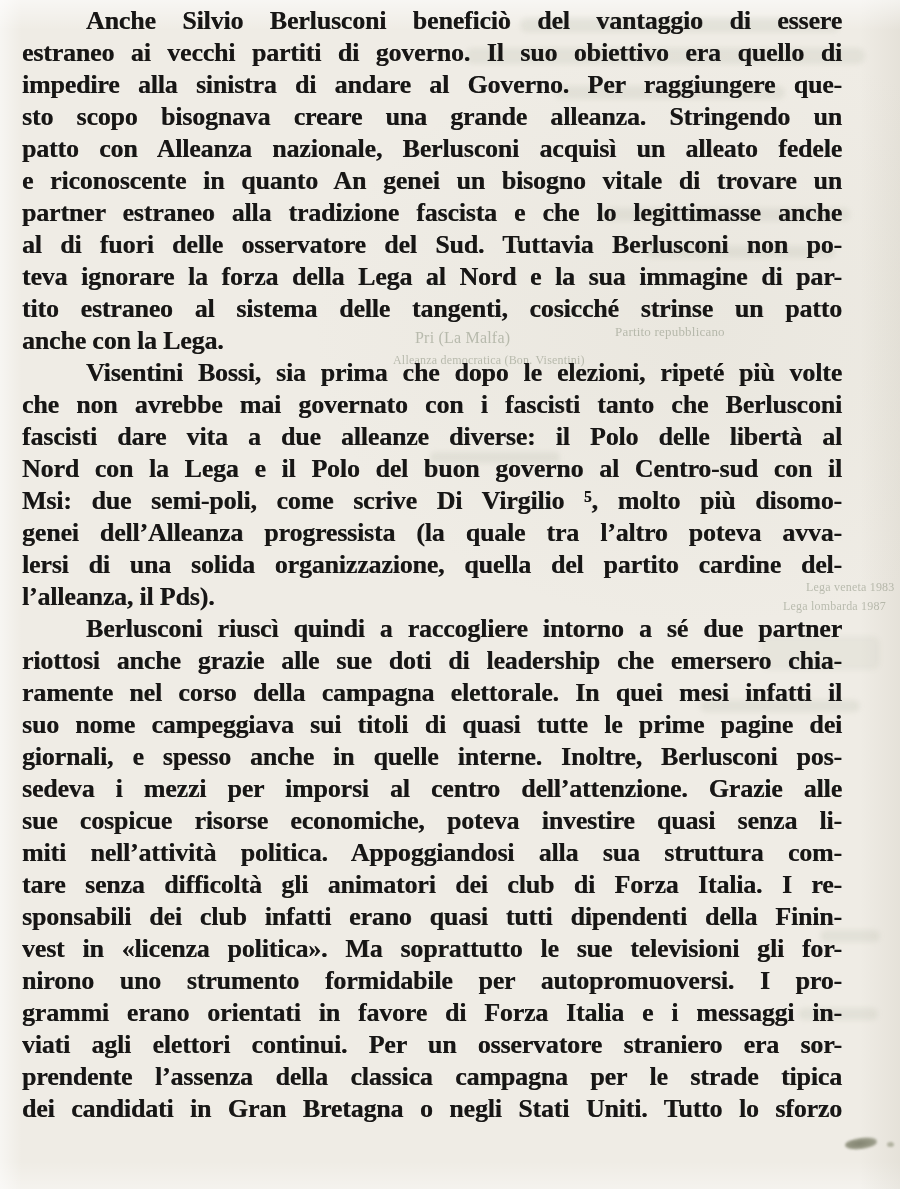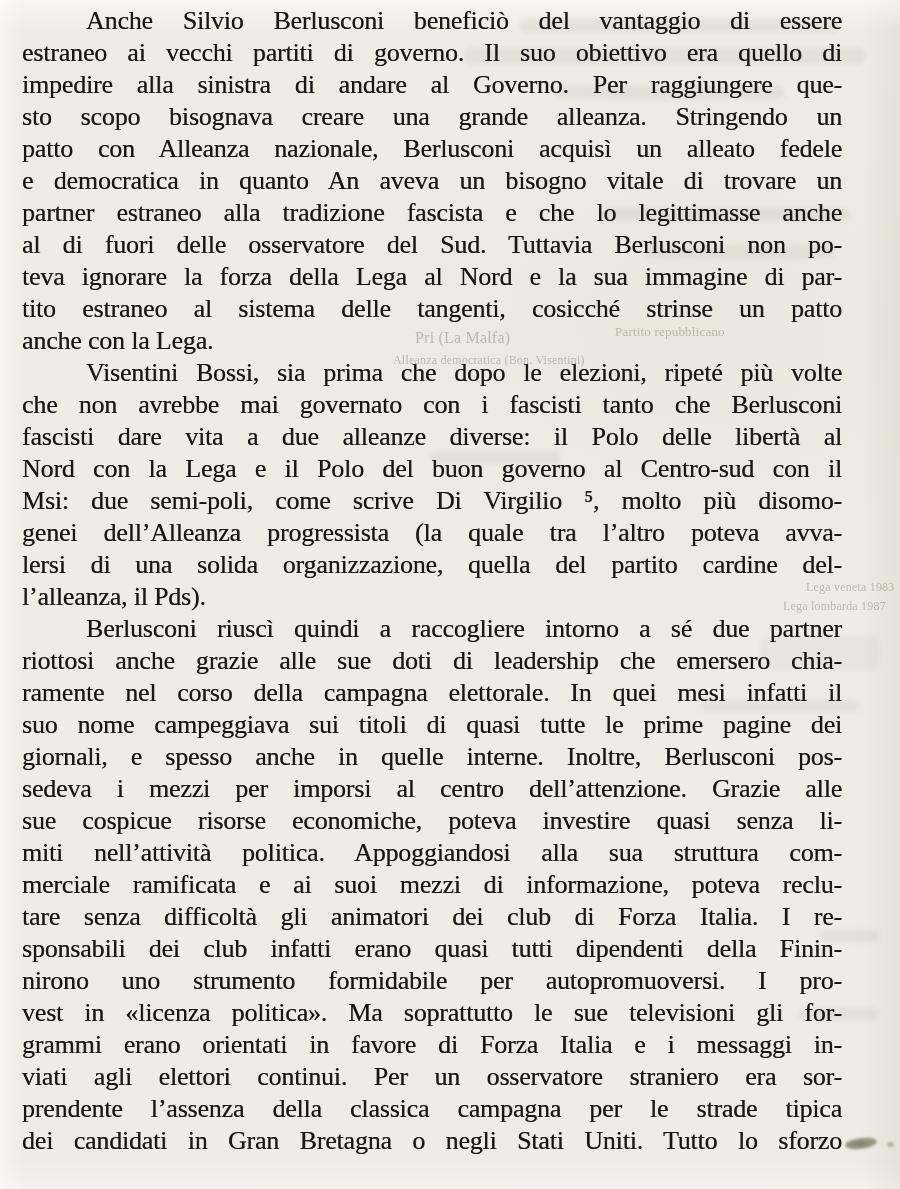--- a/index.html
+++ b/index.html
@@ -31,21 +31,21 @@
     position: absolute;
     left: 22px;
     top: 5px;
     width: 820px;
     font-size: 26px;
     line-height: 32px;
     letter-spacing: -0.2px;
     color: #171615;
     text-shadow: 0.3px 0 0 rgba(10,10,10,0.6);
   }
-  .para { margin: 0; }
+  .para { margin: 0; font-weight: bold; }
   .line {
     text-align: justify;
     text-align-last: justify;
     white-space: normal;
     height: 32px;
     overflow: visible;
   }
   .line.indent { text-indent: 64px; }
   .line.endline { text-align-last: left; }
 
@@ -119,21 +119,21 @@
       <span class="bfrag" style="left: 783px; top: 599px; font-size: 12px;">Lega lombarda 1987</span>
     </div>
 
   <div class="text-block">
     <div class="para">
         <div class="line indent">Anche Silvio Berlusconi beneficiò del vantaggio di essere</div>
         <div class="line">estraneo ai vecchi partiti di governo. Il suo obiettivo era quello di</div>
         <div class="line">impedire alla sinistra di andare al Governo. Per raggiungere que-</div>
         <div class="line">sto scopo bisognava creare una grande alleanza. Stringendo un</div>
         <div class="line">patto con Alleanza nazionale, Berlusconi acquisì un alleato fedele</div>
-        <div class="line">e democratica in quanto An aveva un bisogno vitale di trovare un</div>
+        <div class="line">e riconoscente in quanto An genei un bisogno vitale di trovare un</div>
         <div class="line">partner estraneo alla tradizione fascista e che lo legittimasse anche</div>
         <div class="line">al di fuori delle osservatore del Sud. Tuttavia Berlusconi non po-</div>
         <div class="line">teva ignorare la forza della Lega al Nord e la sua immagine di par-</div>
         <div class="line">tito estraneo al sistema delle tangenti, cosicché strinse un patto</div>
         <div class="line endline">anche con la Lega.</div>
       </div>
     <div class="para">
         <div class="line indent">Visentini Bossi, sia prima che dopo le elezioni, ripeté più volte</div>
         <div class="line">che non avrebbe mai governato con i fascisti tanto che Berlusconi</div>
         <div class="line">fascisti dare vita a due alleanze diverse: il Polo delle libertà al</div>
@@ -145,25 +145,24 @@
       </div>
     <div class="para">
         <div class="line indent">Berlusconi riuscì quindi a raccogliere intorno a sé due partner</div>
         <div class="line">riottosi anche grazie alle sue doti di leadership che emersero chia-</div>
         <div class="line">ramente nel corso della campagna elettorale. In quei mesi infatti il</div>
         <div class="line">suo nome campeggiava sui titoli di quasi tutte le prime pagine dei</div>
         <div class="line">giornali, e spesso anche in quelle interne. Inoltre, Berlusconi pos-</div>
         <div class="line">sedeva i mezzi per imporsi al centro dell’attenzione. Grazie alle</div>
         <div class="line">sue cospicue risorse economiche, poteva investire quasi senza li-</div>
         <div class="line">miti nell’attività politica. Appoggiandosi alla sua struttura com-</div>
-        <div class="line">merciale ramificata e ai suoi mezzi di informazione, poteva reclu-</div>
         <div class="line">tare senza difficoltà gli animatori dei club di Forza Italia. I re-</div>
         <div class="line">sponsabili dei club infatti erano quasi tutti dipendenti della Finin-</div>
+        <div class="line">vest in «licenza politica». Ma soprattutto le sue televisioni gli for-</div>
         <div class="line">nirono uno strumento formidabile per autopromuoversi. I pro-</div>
-        <div class="line">vest in «licenza politica». Ma soprattutto le sue televisioni gli for-</div>
         <div class="line">grammi erano orientati in favore di Forza Italia e i messaggi in-</div>
         <div class="line">viati agli elettori continui. Per un osservatore straniero era sor-</div>
         <div class="line">prendente l’assenza della classica campagna per le strade tipica</div>
         <div class="line">dei candidati in Gran Bretagna o negli Stati Uniti. Tutto lo sforzo</div>
       </div>
   </div>
 
   <div class="smudge"></div>
   <div class="smudge-dot"></div>
 

